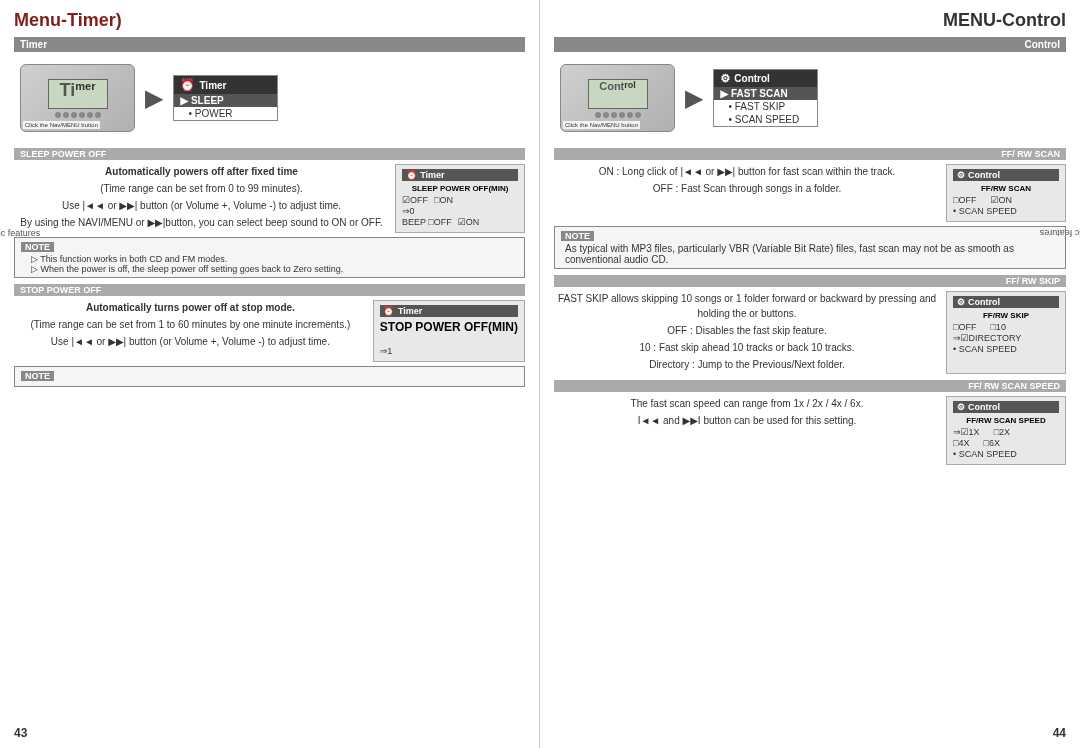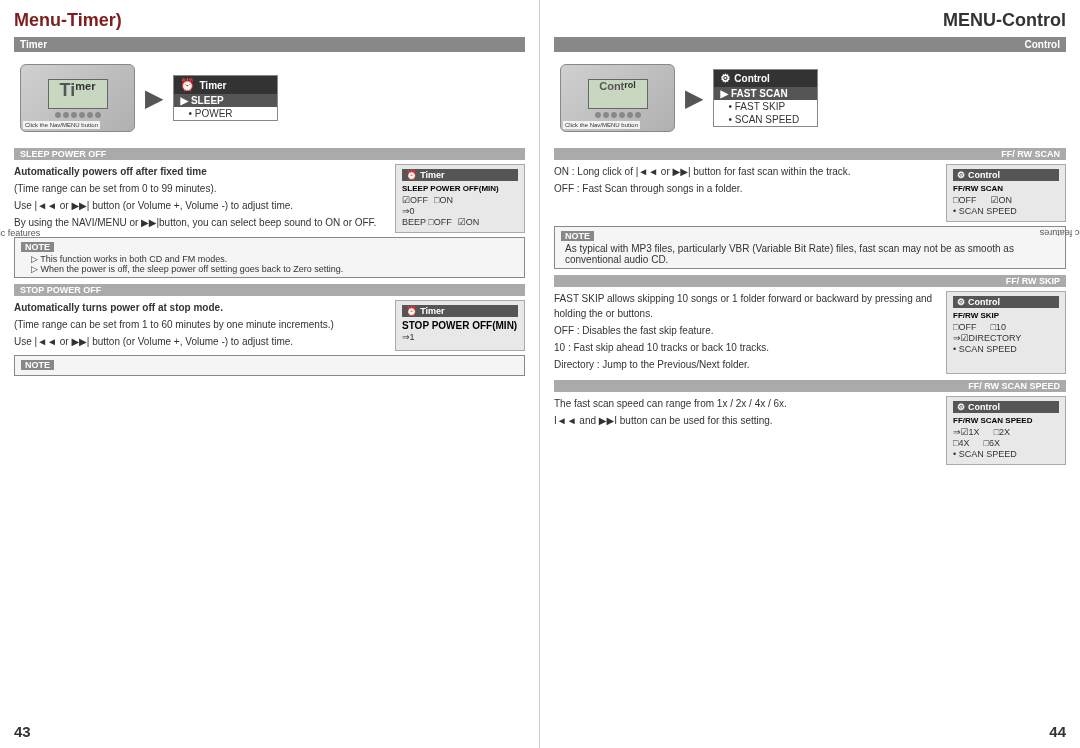--- a/index.html
+++ b/index.html
@@ -125,21 +125,21 @@
       padding-left: 10px;
     }
 
     .note-item::before {
       content: "▷ ";
     }
 
     .page-number {
       position: absolute;
       bottom: 8px;
-      font-size: 15px;
+      font-size: 12px;
       font-weight: bold;
       color: #333;
     }
 
     .page-number-left { left: 14px; }
     .page-number-right { right: 14px; }
 
     .side-label {
       position: absolute;
       font-size: 9px;
@@ -291,20 +291,21 @@
       padding: 1px 6px 1px 14px;
       font-size: 10px;
       color: #333;
     }
 
     .relative-wrap { position: relative; }
 
     .two-col-content {
       display: flex;
       gap: 6px;
+      text-align: center;
     }
   </style>
 </head>
 <body>
 
 <div class="page-left">
 
   <div class="page-title">Menu-Timer)</div>
 
   <div class="section-bar">Timer</div>
@@ -381,21 +382,21 @@
     <div class="text-block">
       <p style="font-weight:bold;">Automatically turns power off at stop mode.</p>
       <p>(Time range can be set from 1 to 60 minutes by one minute increments.)</p>
       <p>Use |◄◄ or ▶▶| button (or Volume +, Volume -) to adjust time.</p>
     </div>
     <div class="timer-display" style="min-width:130px;">
       <div class="timer-display-title">
         <span>⏰</span>
         <span>Timer</span>
       </div>
-      <div style="font-size:10px; font-weight:bold; margin-bottom:1px;">STOP POWER OFF(MIN)</div>
+      <div style="font-size:12px; font-weight:bold; margin-bottom:12px;">STOP POWER OFF(MIN)</div>
       <div class="timer-row">
         <span>⇒1</span>
       </div>
     </div>
   </div>
 
   <div class="note-box-inline">
     <div class="note-box-header">NOTE</div>
   </div>
 

